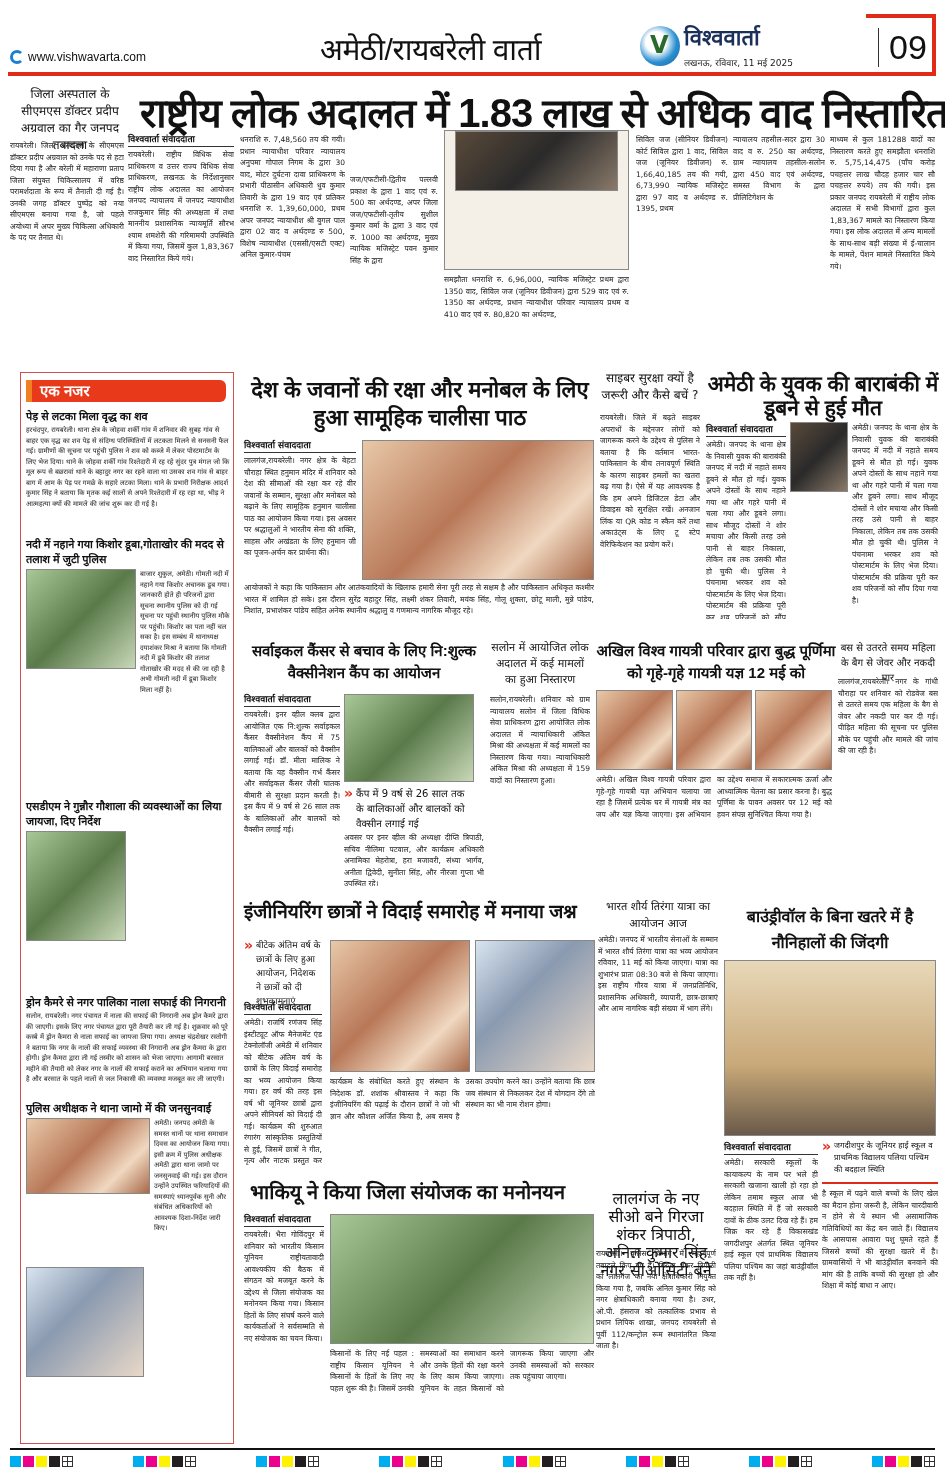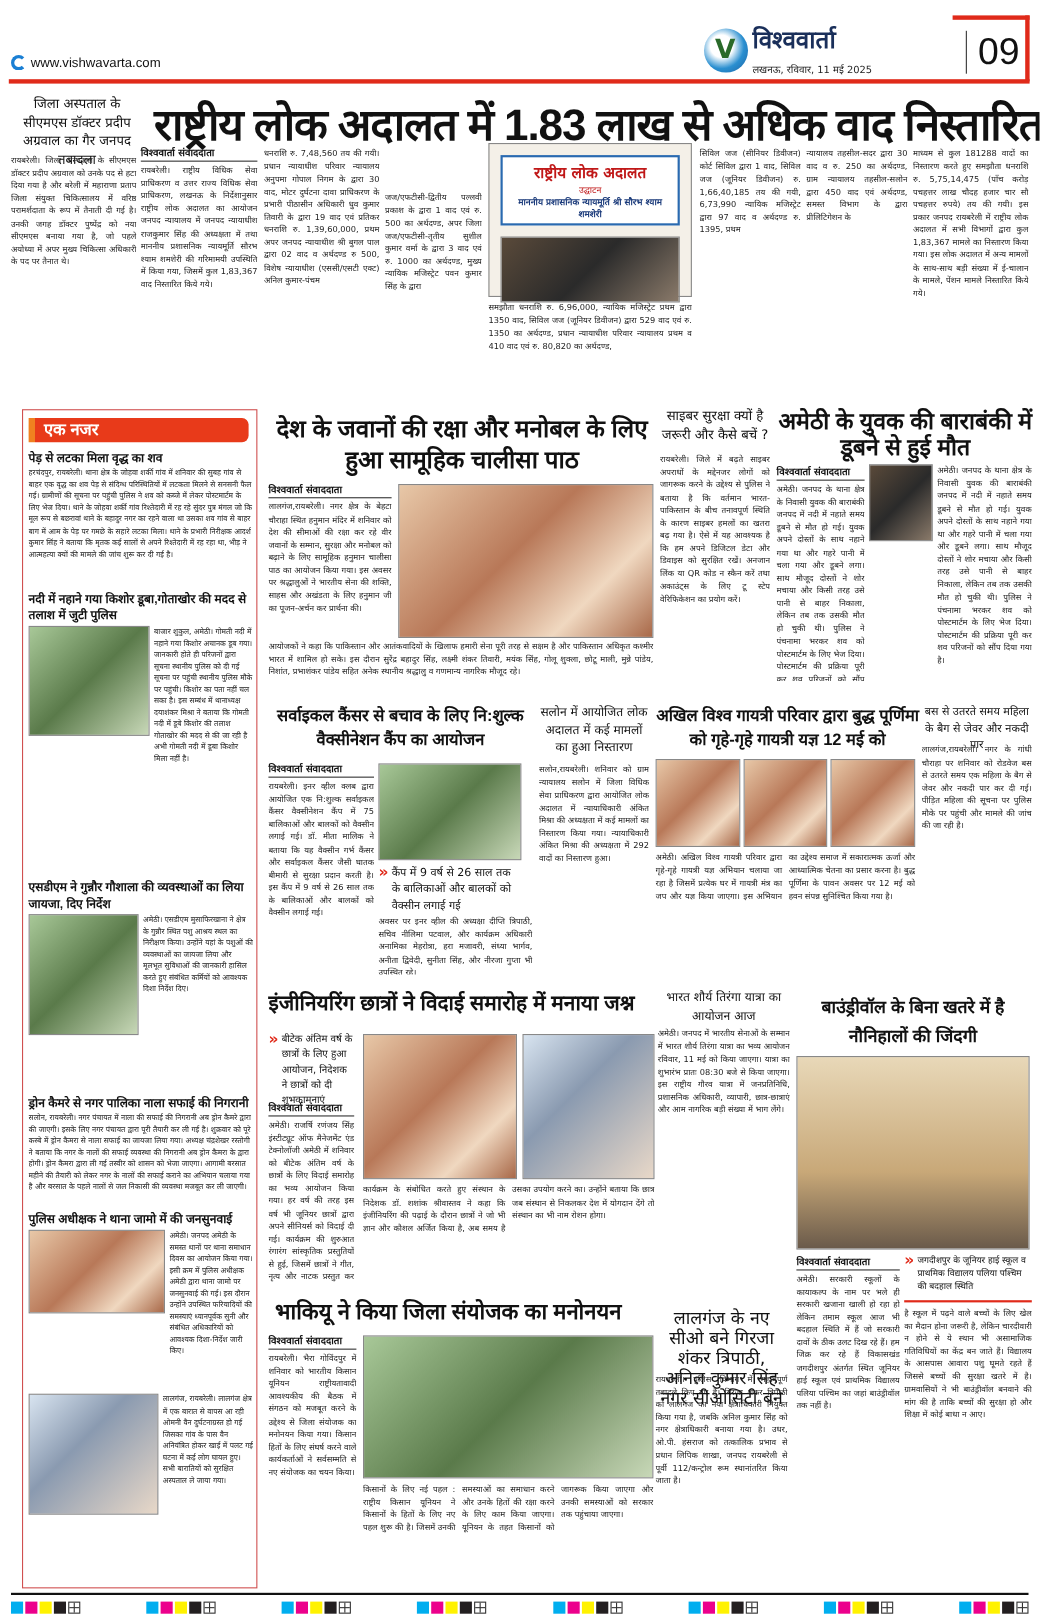--- a/index.html
+++ b/index.html
@@ -47,20 +47,21 @@
   .redline { height: 2px; background: #e02a1a; }
 </style>
 </head>
 <body>
 
 <div class="abs masthead">
   <div class="abs site-url">
     <span class="ie-icon"></span>
     <span>www.vishwavarta.com</span>
   </div>
+  <div class="abs section-title">अमेठी/रायबरेली वार्ता</div>
   <div class="abs logo">
     <div class="logo-mark">
         <span>V</span>
       </div>
     <div>
       <div class="logo-name">विश्ववार्ता</div>
       <div class="logo-date">लखनऊ, रविवार, 11 मई 2025</div>
     </div>
   </div>
   <div class="abs page-box"></div>
@@ -74,25 +75,20 @@
 <div class="abs col-text" style="left:10px;top:140px;width:114px;height:225px;">रायबरेली। जिला अस्पताल के सीएमएस डॉक्टर प्रदीप अग्रवाल को उनके पद से हटा दिया गया है और बरेली में महाराणा प्रताप जिला संयुक्त चिकित्सालय में वरिष्ठ परामर्शदाता के रूप में तैनाती दी गई है। उनकी जगह डॉक्टर पुष्पेंद्र को नया सीएमएस बनाया गया है, जो पहले अयोध्या में अपर मुख्य चिकित्सा अधिकारी के पद पर तैनात थे।</div>
 
 <div class="abs" style="left:128px;top:132px;width:106px;height:232px;">
   <div class="byline">विश्ववार्ता संवाददाता</div>
   <div class="col-text" style="height:215px;">रायबरेली। राष्ट्रीय विधिक सेवा प्राधिकरण व उत्तर राज्य विधिक सेवा प्राधिकरण, लखनऊ के निर्देशानुसार राष्ट्रीय लोक अदालत का आयोजन जनपद न्यायालय में जनपद न्यायाधीश राजकुमार सिंह की अध्यक्षता में तथा माननीय प्रशासनिक न्यायमूर्ति सौरभ श्याम शमशेरी की गरिमामयी उपस्थिति में किया गया, जिसमें कुल 1,83,367 वाद निस्तारित किये गये।</div>
 </div>
 <div class="abs col-text" style="left:240px;top:134px;width:105px;height:230px;">धनराशि रु. 7,48,560 तय की गयी। प्रधान न्यायाधीश परिवार न्यायालय अनुपमा गोपाल निगम के द्वारा 30 वाद, मोटर दुर्घटना दावा प्राधिकरण के प्रभारी पीठासीन अधिकारी धुव कुमार तिवारी के द्वारा 19 वाद एवं प्रतिकर धनराशि रु. 1,39,60,000, प्रथम अपर जनपद न्यायाधीश श्री बुगल पाल द्वारा 02 वाद व अर्थदण्ड रु 500, विशेष न्यायाधीश (एससी/एसटी एक्ट) अनिल कुमार-पंचम</div>
 <div class="abs col-text" style="left:350px;top:134px;width:88px;height:230px;margin-top:40px;">जज/एफटीसी-द्वितीय पल्लवी प्रकाश के द्वारा 1 वाद एवं रु. 500 का अर्थदण्ड, अपर जिला जज/एफटीसी-तृतीय सुशील कुमार वर्मा के द्वारा 3 वाद एवं रु. 1000 का अर्थदण्ड, मुख्य न्यायिक मजिस्ट्रेट पवन कुमार सिंह के द्वारा</div>
 
 <div class="abs banner-photo" style="left:444px;top:130px;width:185px;height:140px;">
-  <div class="banner-inner">
-    <div class="banner-title">राष्ट्रीय लोक अदालत</div>
-    <div class="banner-sub">उद्घाटन</div>
-    <div class="banner-line">माननीय प्रशासनिक न्यायमूर्ति श्री सौरभ श्याम शमशेरी</div>
-  </div>
   <div class="photo dark" style="margin:0 10px;height:60px;"></div>
 </div>
 <div class="abs col-text" style="left:444px;top:274px;width:185px;height:90px;">समझौता धनराशि रु. 6,96,000, न्यायिक मजिस्ट्रेट प्रथम द्वारा 1350 वाद, सिविल जज (जूनियर डिवीजन) द्वारा 529 वाद एवं रु. 1350 का अर्थदण्ड, प्रधान न्यायाधीश परिवार न्यायालय प्रथम व 410 वाद एवं रु. 80,820 का अर्थदण्ड,</div>
 <div class="abs col-text" style="left:636px;top:134px;width:92px;height:230px;">सिविल जज (सीनियर डिवीजन) कोर्ट सिविल द्वारा 1 वाद, सिविल जज (जूनियर डिवीजन) रु. 1,66,40,185 तय की गयी, 6,73,990 न्यायिक मजिस्ट्रेट द्वारा 97 वाद व अर्थदण्ड रु. 1395, प्रथम</div>
 <div class="abs col-text" style="left:733px;top:134px;width:92px;height:230px;">न्यायालय तहसील-सदर द्वारा 30 वाद व रु. 250 का अर्थदण्ड, ग्राम न्यायालय तहसील-सलोन द्वारा 450 वाद एवं अर्थदण्ड, समस्त विभाग के द्वारा प्रीलिटिगेशन के</div>
 <div class="abs col-text" style="left:830px;top:134px;width:105px;height:230px;">माध्यम से कुल 181288 वादों का निस्तारण करते हुए समझौता धनराशि रु. 5,75,14,475 (पाँच करोड़ पचहत्तर लाख चौदह हजार चार सौ पचहत्तर रुपये) तय की गयी। इस प्रकार जनपद रायबरेली में राष्ट्रीय लोक अदालत में सभी विभागों द्वारा कुल 1,83,367 मामले का निस्तारण किया गया। इस लोक अदालत में अन्य मामलों के साथ-साथ बड़ी संख्या में ई-चालान के मामले, पेंशन मामले निस्तारित किये गये।</div>
 
 <div class="abs sidebar"></div>
 <div class="abs ek-nazar">एक नजर</div>
 
@@ -104,38 +100,36 @@
   <div class="sb-head">नदी में नहाने गया किशोर डूबा,गोताखोर की मदद से तलाश में जुटी पुलिस</div>
   <div style="display:flex;gap:4px;margin-top:3px;">
     <div class="photo green" style="width:110px;height:100px;flex:none;"></div>
     <div class="sb-text" style="height:150px;overflow:hidden;">बाजार शुकुल, अमेठी। गोमती नदी में नहाने गया किशोर अचानक डूब गया। जानकारी होते ही परिजनों द्वारा सूचना स्थानीय पुलिस को दी गई सूचना पर पहुंची स्थानीय पुलिस मौके पर पहुंची। किशोर का पता नहीं चल सका है। इस सम्बंध में थानाध्यक्ष दयाशंकर मिश्रा ने बताया कि गोमती नदी में डूबे किशोर की तलाश गोताखोर की मदद से की जा रही है अभी गोमती नदी में डूबा किशोर मिला नहीं है।</div>
   </div>
 </div>
 <div class="abs" style="left:26px;top:798px;width:204px;">
   <div class="sb-head">एसडीएम ने गुन्नौर गौशाला की व्यवस्थाओं का लिया जायजा, दिए निर्देश</div>
   <div style="display:flex;gap:4px;margin-top:3px;">
     <div class="photo green" style="width:100px;height:110px;flex:none;"></div>
-    <div class="sb-text" style="height:165px;overflow:hidden;">अमेठी। एसडीएम मुसाफिरखाना ने क्षेत्र के गुन्नौर स्थित पशु आश्रय स्थल का निरीक्षण किया। उन्होंने यहां के पशुओं की व्यवस्थाओं का जायजा लिया और मूलभूत सुविधाओं की जानकारी हासिल करते हुए संबंधित कर्मियों को आवश्यक दिशा निर्देश दिए।</div>
   </div>
 </div>
 <div class="abs" style="left:26px;top:994px;width:204px;">
   <div class="sb-head">ड्रोन कैमरे से नगर पालिका नाला सफाई की निगरानी</div>
   <div class="sb-text" style="height:84px;overflow:hidden;margin-top:2px;">सलोन, रायबरेली। नगर पंचायत में नाला की सफाई की निगरानी अब ड्रोन कैमरे द्वारा की जाएगी। इसके लिए नगर पंचायत द्वारा पूरी तैयारी कर ली गई है। शुक्रवार को पूरे कस्बे में ड्रोन कैमरा से नाला सफाई का जायजा लिया गया। अध्यक्ष चंद्रशेखर रस्तोगी ने बताया कि नगर के नालों की सफाई व्यवस्था की निगरानी अब ड्रोन कैमरा के द्वारा होगी। ड्रोन कैमरा द्वारा ली गई तस्वीर को शासन को भेजा जाएगा। आगामी बरसात महीने की तैयारी को लेकर नगर के नालों की सफाई कराने का अभियान चलाया गया है और बरसात के पहले नालों से जल निकासी की व्यवस्था मजबूत कर ली जाएगी।</div>
 </div>
 <div class="abs" style="left:26px;top:1100px;width:204px;">
   <div class="sb-head">पुलिस अधीक्षक ने थाना जामो में की जनसुनवाई</div>
   <div style="display:flex;gap:4px;margin-top:3px;">
     <div class="photo warm" style="width:124px;height:76px;flex:none;"></div>
     <div class="sb-text" style="height:150px;overflow:hidden;">अमेठी। जनपद अमेठी के समस्त थानों पर थाना समाधान दिवस का आयोजन किया गया। इसी क्रम में पुलिस अधीक्षक अमेठी द्वारा थाना जामो पर जनसुनवाई की गई। इस दौरान उन्होंने उपस्थित फरियादियों की समस्याएं ध्यानपूर्वक सुनी और संबंधित अधिकारियों को आवश्यक दिशा-निर्देश जारी किए।</div>
   </div>
 </div>
 <div class="abs" style="left:26px;top:1264px;width:204px;">
   <div style="display:flex;gap:4px;margin-top:3px;">
     <div class="photo blue" style="width:118px;height:110px;flex:none;"></div>
-    <div class="sb-text" style="height:150px;overflow:hidden;">लालगंज, रायबरेली। लालगंज क्षेत्र में एक बारात से वापस आ रही ओमनी वैन दुर्घटनाग्रस्त हो गई जिसका गांव के पास वैन अनियंत्रित होकर खाई में पलट गई घटना में कई लोग घायल हुए। सभी बारातियों को सुरक्षित अस्पताल ले जाया गया।</div>
   </div>
 </div>
 
 <div class="abs h2" style="left:250px;top:376px;width:340px;font-size:22px;line-height:28px;white-space:normal;text-align:center;">देश के जवानों की रक्षा और मनोबल के लिए हुआ सामूहिक चालीसा पाठ</div>
 <div class="abs" style="left:244px;top:438px;width:112px;">
   <div class="byline">विश्ववार्ता संवाददाता</div>
   <div class="col-text" style="height:140px;">लालगंज,रायबरेली। नगर क्षेत्र के बेहटा चौराहा स्थित हनुमान मंदिर में शनिवार को देश की सीमाओं की रक्षा कर रहे वीर जवानों के सम्मान, सुरक्षा और मनोबल को बढ़ाने के लिए सामूहिक हनुमान चालीसा पाठ का आयोजन किया गया। इस अवसर पर श्रद्धालुओं ने भारतीय सेना की शक्ति, साहस और अखंडता के लिए हनुमान जी का पूजन-अर्चन कर प्रार्थना की।</div>
 </div>
 <div class="abs photo warm" style="left:362px;top:440px;width:232px;height:140px;"></div>
 <div class="abs col-text" style="left:244px;top:582px;width:350px;height:36px;">आयोजकों ने कहा कि पाकिस्तान और आतंकवादियों के खिलाफ हमारी सेना पूरी तरह से सक्षम है और पाकिस्तान अधिकृत कश्मीर भारत में शामिल हो सके। इस दौरान सुरेंद्र बहादुर सिंह, लक्ष्मी शंकर तिवारी, मयंक सिंह, गोलू शुक्ला, छोटू माली, मुन्ने पांडेय, निशांत, प्रभाशंकर पांडेय सहित अनेक स्थानीय श्रद्धालु व गणमान्य नागरिक मौजूद रहे।</div>
@@ -159,21 +153,21 @@
   <div class="col-text" style="height:180px;">रायबरेली। इनर व्हील क्लब द्वारा आयोजित एक नि:शुल्क सर्वाइकल कैंसर वैक्सीनेशन कैंप में 75 बालिकाओं और बालकों को वैक्सीन लगाई गई। डॉ. मीता मालिक ने बताया कि यह वैक्सीन गर्भ कैंसर और सर्वाइकल कैंसर जैसी घातक बीमारी से सुरक्षा प्रदान करती है। इस कैंप में 9 वर्ष से 26 साल तक के बालिकाओं और बालकों को वैक्सीन लगाई गई।</div>
 </div>
 <div class="abs photo green" style="left:344px;top:694px;width:130px;height:88px;"></div>
 <div class="abs pull-quote" style="left:344px;top:786px;width:130px;display:flex;gap:3px;">
   <span class="quote-mark">»</span>
   <span>कैंप में 9 वर्ष से 26 साल तक के बालिकाओं और बालकों को वैक्सीन लगाई गई</span>
 </div>
 <div class="abs col-text" style="left:344px;top:832px;width:140px;height:54px;">अवसर पर इनर व्हील की अध्यक्षा दीप्ति त्रिपाठी, सचिव नीलिमा पटवाल, और कार्यक्रम अधिकारी अनामिका मेहरोत्रा, हरा मजावरी, संध्या भार्गव, अनीता द्विवेदी, सुनीता सिंह, और नीरजा गुप्ता भी उपस्थित रहे।</div>
 
 <div class="abs" style="left:490px;top:640px;width:100px;font-size:11px;line-height:16px;text-align:center;">सलोन में आयोजित लोक अदालत में कई मामलों का हुआ निस्तारण</div>
-<div class="abs col-text" style="left:490px;top:694px;width:100px;height:190px;">सलोन,रायबरेली। शनिवार को ग्राम न्यायालय सलोन में जिला विधिक सेवा प्राधिकरण द्वारा आयोजित लोक अदालत में न्यायाधिकारी अंकित मिश्रा की अध्यक्षता में कई मामलों का निस्तारण किया गया। न्यायाधिकारी अंकित मिश्रा की अध्यक्षता में 292 वादों का निस्तारण हुआ।</div>
+<div class="abs col-text" style="left:490px;top:694px;width:100px;height:190px;">सलोन,रायबरेली। शनिवार को ग्राम न्यायालय सलोन में जिला विधिक सेवा प्राधिकरण द्वारा आयोजित लोक अदालत में न्यायाधिकारी अंकित मिश्रा की अध्यक्षता में कई मामलों का निस्तारण किया गया। न्यायाधिकारी अंकित मिश्रा की अध्यक्षता में 159 वादों का निस्तारण हुआ।</div>
 
 <div class="abs h2" style="left:596px;top:640px;width:240px;font-size:15px;line-height:22px;white-space:normal;text-align:center;">अखिल विश्व गायत्री परिवार द्वारा बुद्ध पूर्णिमा को गृहे-गृहे गायत्री यज्ञ 12 मई को</div>
 <div class="abs" style="left:596px;top:690px;width:236px;height:80px;display:flex;gap:3px;">
   <div class="photo warm" style="flex:1;"></div>
   <div class="photo warm" style="flex:1;"></div>
   <div class="photo warm" style="flex:1;"></div>
 </div>
 <div class="abs col-text" style="left:596px;top:774px;width:236px;height:112px;column-count:2;column-gap:6px;">अमेठी। अखिल विश्व गायत्री परिवार द्वारा गृहे-गृहे गायत्री यज्ञ अभियान चलाया जा रहा है जिसमें प्रत्येक घर में गायत्री मंत्र का जप और यज्ञ किया जाएगा। इस अभियान का उद्देश्य समाज में सकारात्मक ऊर्जा और आध्यात्मिक चेतना का प्रसार करना है। बुद्ध पूर्णिमा के पावन अवसर पर 12 मई को हवन संपन्न सुनिश्चित किया गया है।</div>
 
 <div class="abs" style="left:838px;top:640px;width:100px;font-size:10px;line-height:15px;text-align:center;">बस से उतरते समय महिला के बैग से जेवर और नकदी पार</div>

